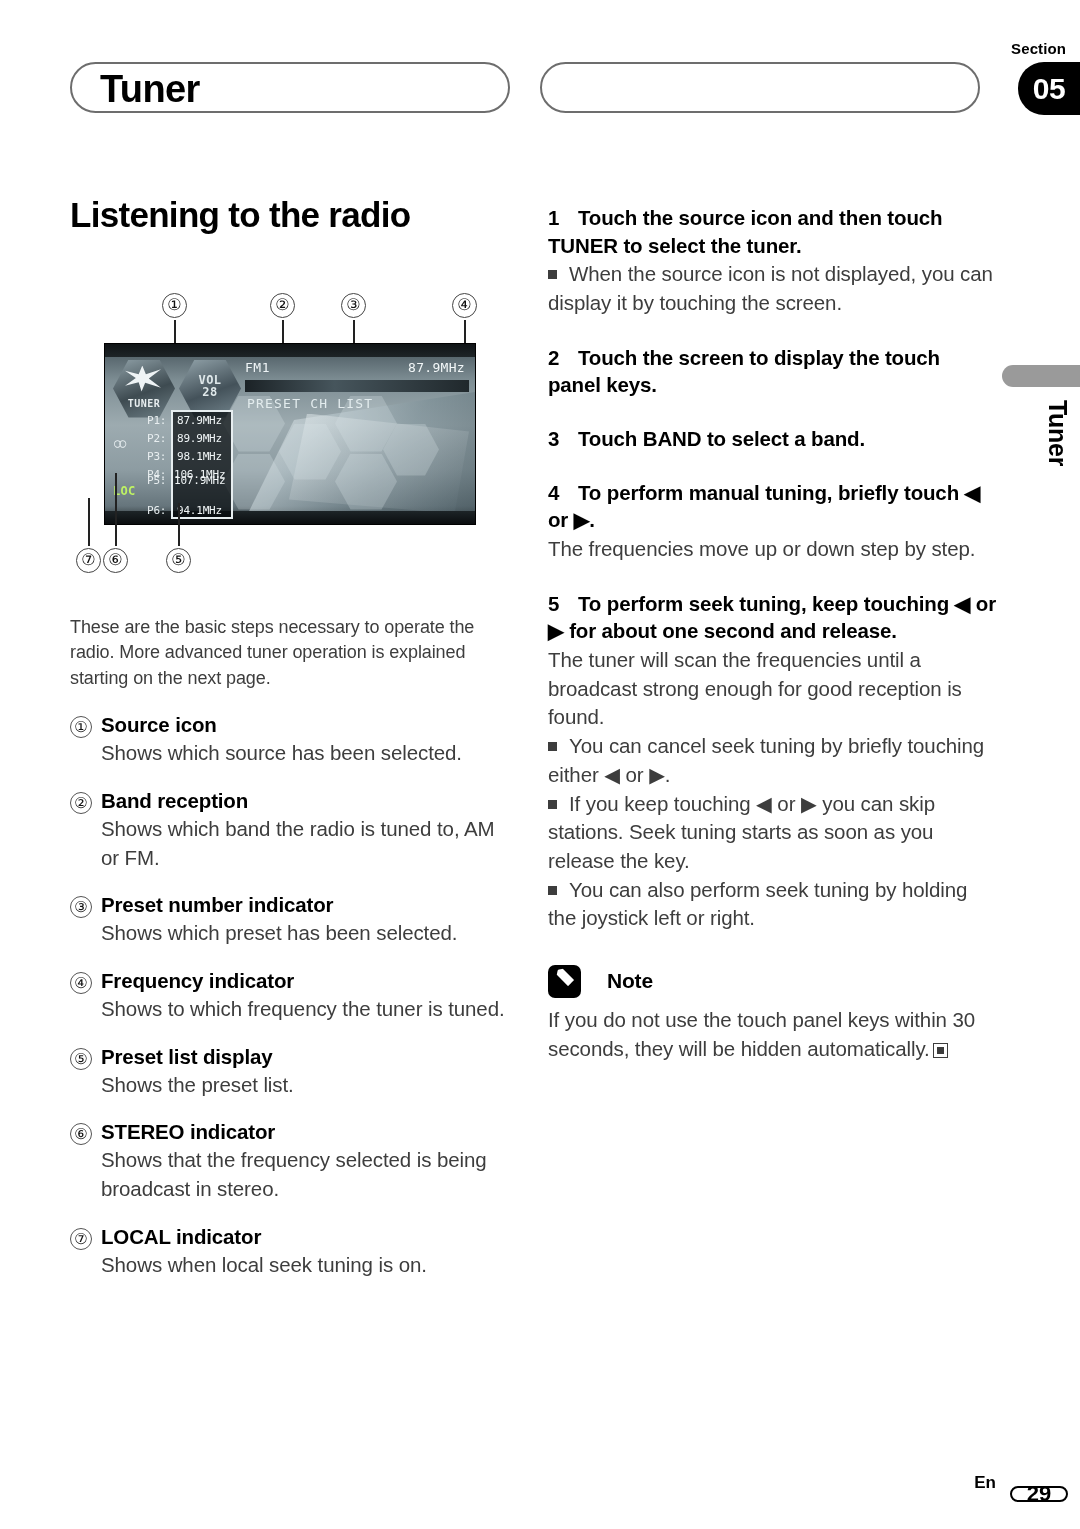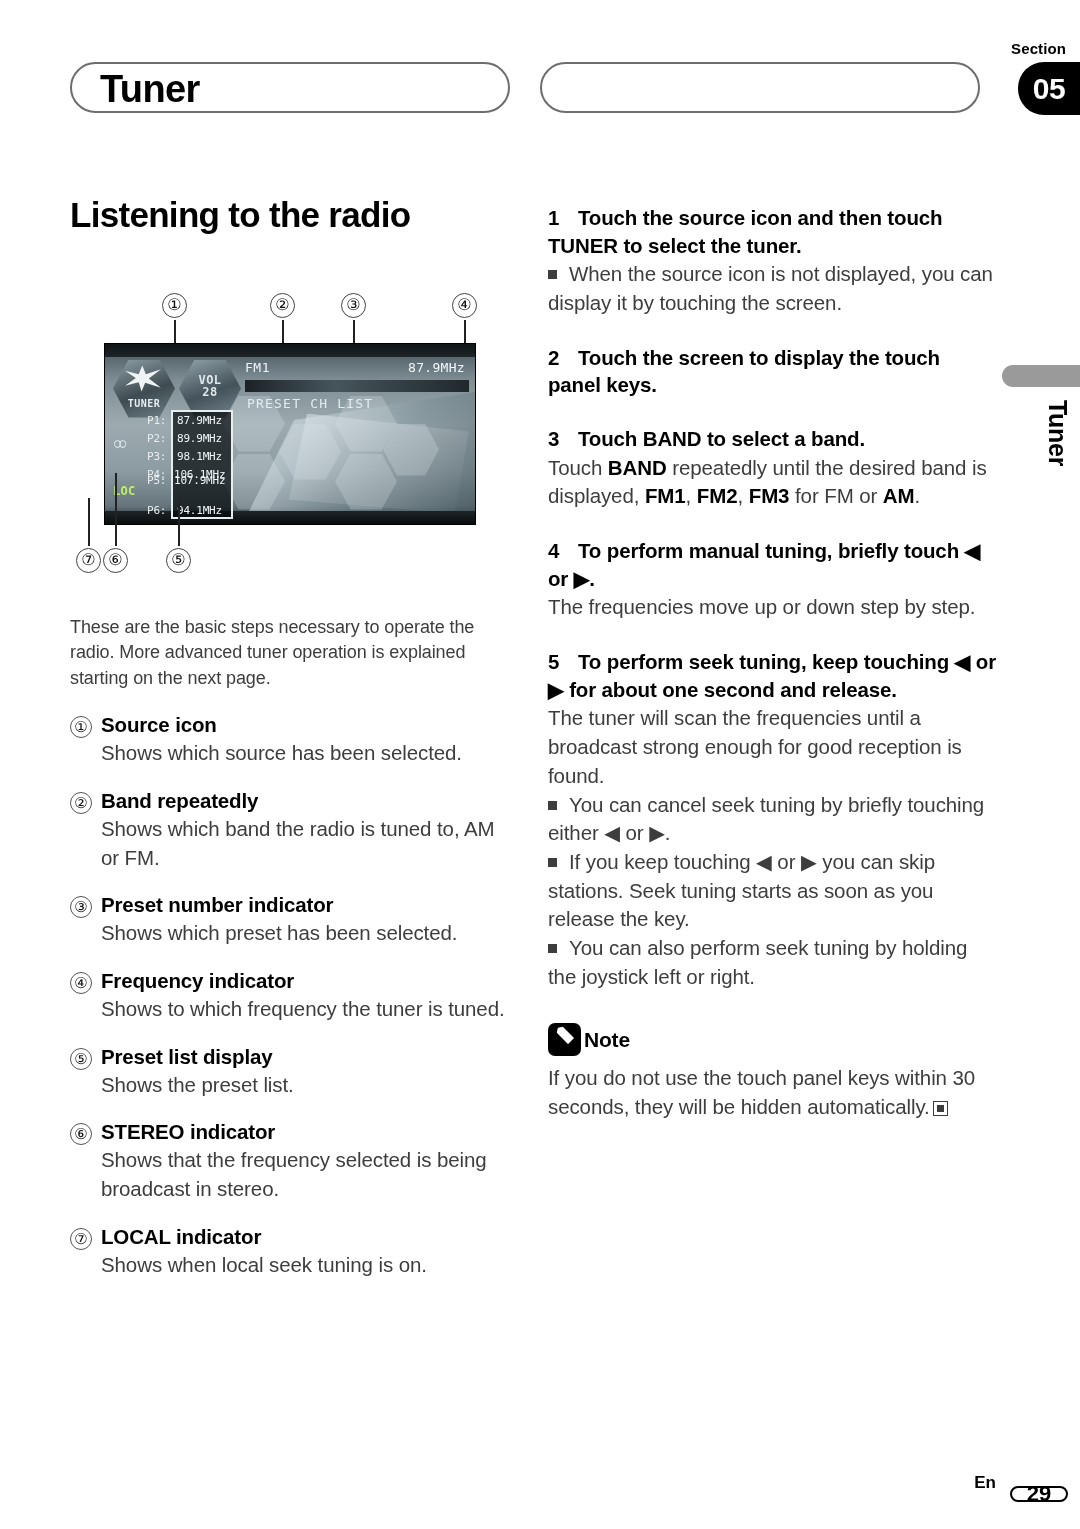--- a/index.html
+++ b/index.html
@@ -415,21 +415,21 @@
     height: 9px;
     background: #3d3d3d;
     margin-right: 12px;
     vertical-align: 2px;
   }
   .gap { height: 22px; }
 
   .note-head {
     display: flex;
     align-items: center;
-    gap: 3px;
+    gap: 26px;
     margin-top: 6px;
     margin-bottom: 8px;
   }
   .note-icon {
     width: 33px;
     height: 33px;
     background: #000;
     border-radius: 7px;
     position: relative;
     flex: 0 0 auto;
@@ -594,21 +594,21 @@
     <div class="item-head">
       <span class="item-num">①</span>
       <span>Source icon</span>
     </div>
     <div class="item-desc">Shows which source has been selected.</div>
   </div>
 
   <div class="item">
     <div class="item-head">
       <span class="item-num">②</span>
-      <span>Band repeatedly</span>
+      <span>Band reception</span>
     </div>
     <div class="item-desc">Shows which band the radio is tuned to, AM or FM.</div>
   </div>
 
   <div class="item">
     <div class="item-head">
       <span class="item-num">③</span>
       <span>Preset number indicator</span>
     </div>
     <div class="item-desc">Shows which preset has been selected.</div>
@@ -666,21 +666,20 @@
       <span class="sn">2</span><span>Touch the screen to display the touch panel keys.</span>
     </div>
   </div>
 
   <div class="gap"></div>
 
   <div class="step">
     <div class="step-title">
       <span class="sn">3</span><span>Touch BAND to select a band.</span>
     </div>
-    <div class="step-body"><span>Touch </span><b>BAND</b><span> repeatedly until the desired band is displayed, </span><b>FM1</b>, <b>FM2</b>, <b>FM3</b><span> for FM or </span><b>AM</b><span>.</span></div>
   </div>
 
   <div class="gap"></div>
 
   <div class="step">
     <div class="step-title">
       <span class="sn">4</span><span>To perform manual tuning, briefly touch ◀ or ▶.</span>
     </div>
     <div class="step-body">The frequencies move up or down step by step.</div>
   </div>

